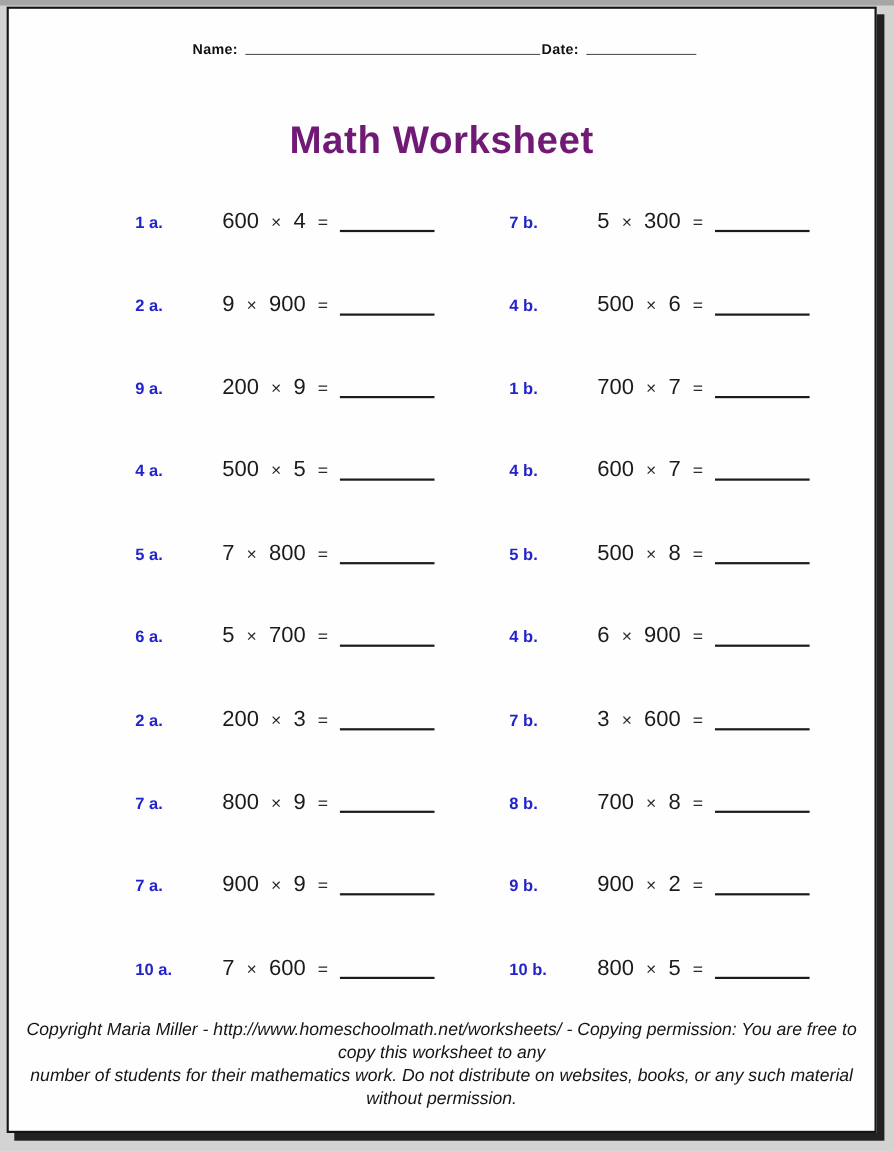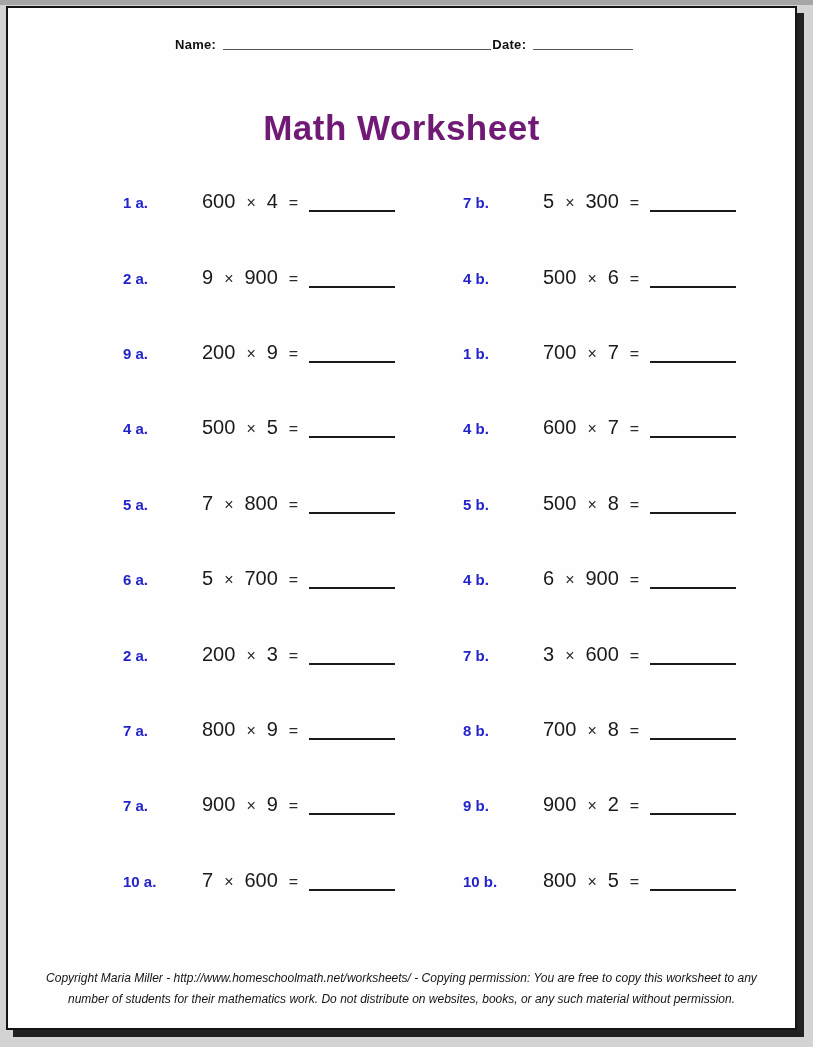--- a/index.html
+++ b/index.html
@@ -87,21 +87,21 @@
     border-bottom: 2px solid #1b1b1b;
     transform: translateY(4px);
   }
   
   .sheet-footer {
     position: absolute;
     left: 0; right: 0;
     bottom: 18px;
     text-align: center;
     font-style: italic;
-    font-size: 12px;
+    font-size: 16px;
     line-height: 21px;
     color: #151515;
   }
 </style>
 </head>
 <body>
 
 <div class="top-strip"></div>
 
 <div class="page">

